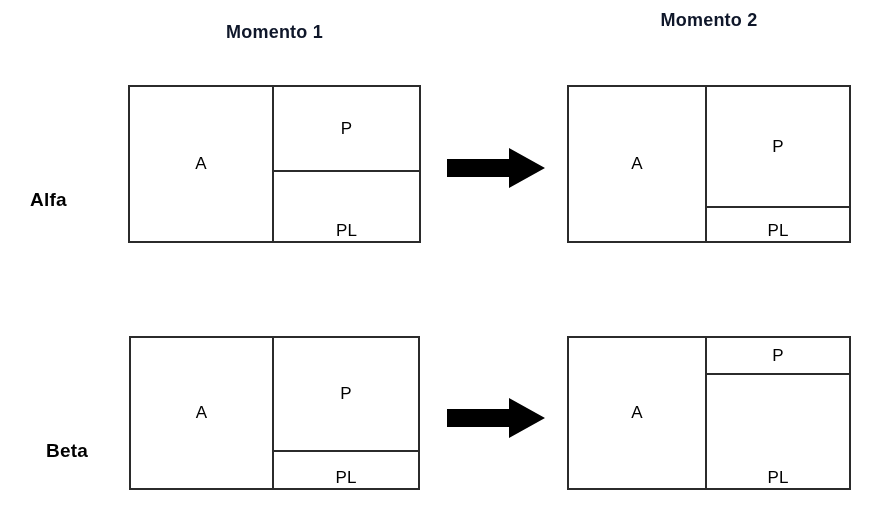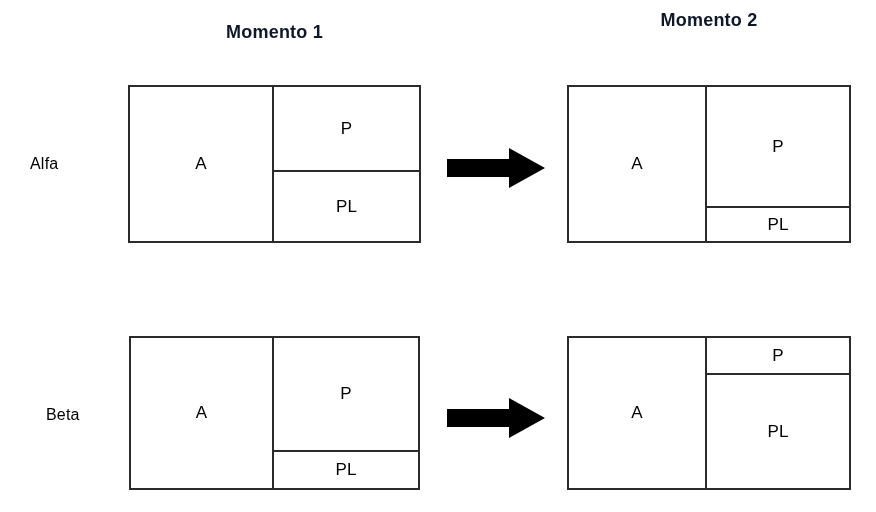--- a/index.html
+++ b/index.html
@@ -36,26 +36,27 @@
     white-space: nowrap;
     line-height: 20px;
     color: #0f172a;
   }
   #title-momento-1 { left: 128px; top: 22px; width: 293px; }
   #title-momento-2 { left: 567px; top: 10px; width: 284px; }
 
   
   .row-label {
     position: absolute;
-    font-size: 16px;
-    font-weight: normal;
+    font-size: 19px;
+    font-weight: bold;
     letter-spacing: 0.2px;
     white-space: nowrap;
     line-height: 20px;
     color: #000;
+    margin-top: 36px;
   }
   #label-alfa { left: 30px; top: 154px; }
   #label-beta { left: 46px; top: 405px; }
 
   
   .box {
     position: absolute;
     box-sizing: border-box;
     border: 2px solid #2b2b2b;
     background: #ffffff;
@@ -78,21 +79,21 @@
   .cell-p {
     box-sizing: border-box;
     display: flex;
     align-items: center;
     justify-content: center;
     border-bottom: 2px solid #2b2b2b;
   }
   .cell-pl {
     box-sizing: border-box;
     display: flex;
-    align-items: center;
+    align-items: flex-end;
     justify-content: center;
   }
   .cell-text {
     font-size: 17px;
     font-weight: normal;
     line-height: 20px;
     color: #000;
     user-select: none;
   }
 

